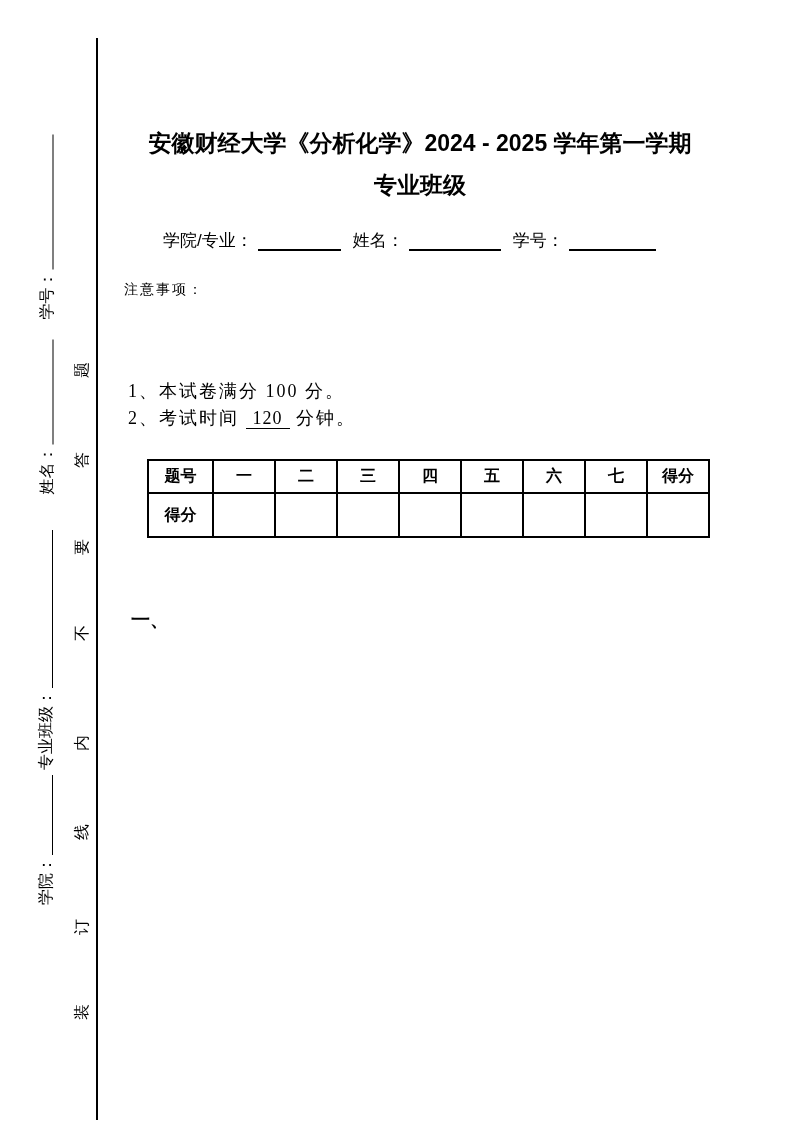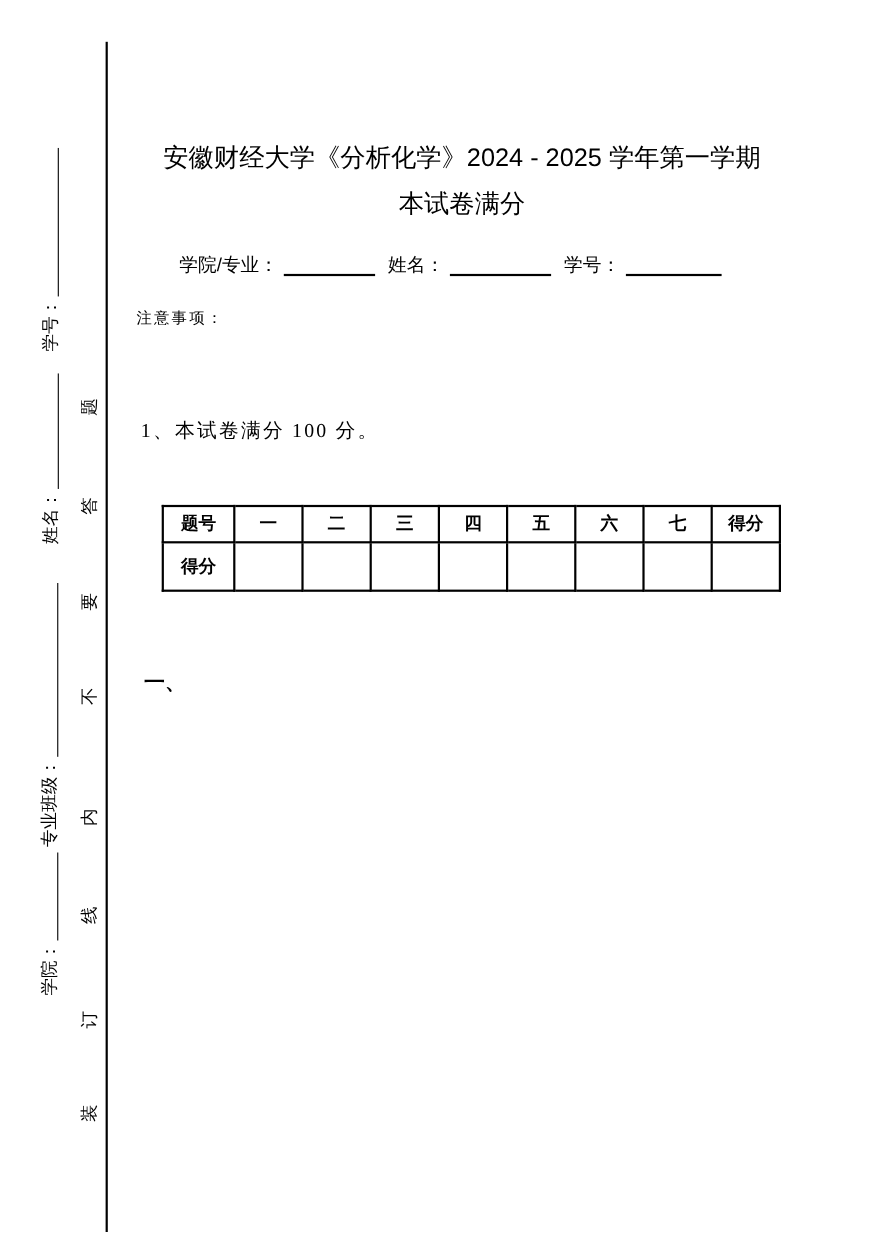--- a/index.html
+++ b/index.html
@@ -55,21 +55,21 @@
   }
   .c1 { top: 359px; } .c2 { top: 449px; } .c3 { top: 536px; } .c4 { top: 622px; }
   .c5 { top: 732px; } .c6 { top: 821px; } .c7 { top: 916px; } .c8 { top: 1001px; }
 
   
   .title {
     position: absolute;
     left: 100px; top: 122px; width: 640px;
     text-align: center;
     font-family: "Liberation Sans", "DejaVu Sans", sans-serif;
-    font-weight: 400;
+    font-weight: 700;
     font-size: 23px;
     line-height: 42px;
   }
 
   
   .form-row {
     position: absolute;
     left: 163px; top: 229px;
     display: flex;
     align-items: flex-end;
@@ -175,36 +175,41 @@
   <span class="bind-char c2">答</span>
   <span class="bind-char c3">要</span>
   <span class="bind-char c4">不</span>
   <span class="bind-char c5">内</span>
   <span class="bind-char c6">线</span>
   <span class="bind-char c7">订</span>
   <span class="bind-char c8">装</span>
 
   <div class="title">
     <div>安徽财经大学《分析化学》2024 - 2025 学年第一学期</div>
-    <div>本试卷满分</div>
+    <div>专业班级</div>
   </div>
 
   <div class="form-row">
     <span class="fr-label">学院/专业：</span>
     <span class="fr-blank w1"></span>
     <span class="fr-label">姓名：</span>
     <span class="fr-blank w2"></span>
     <span class="fr-label">学号：</span>
     <span class="fr-blank w3"></span>
   </div>
 
   <div class="notes-heading">注意事项：</div>
 
   <div class="note n1">1、本试卷满分 100 分。</div>
 
+  <div class="note n2">
+    <span>2、考试时间</span>
+    <span class="duration">120</span>
+    <span>分钟。</span>
+  </div>
 
   <table class="score-table">
     <colgroup>
       <col style="width:65px">
       <col style="width:62px">
         <col style="width:62px">
         <col style="width:62px">
         <col style="width:62px">
       <col style="width:62px">
         <col style="width:62px">

